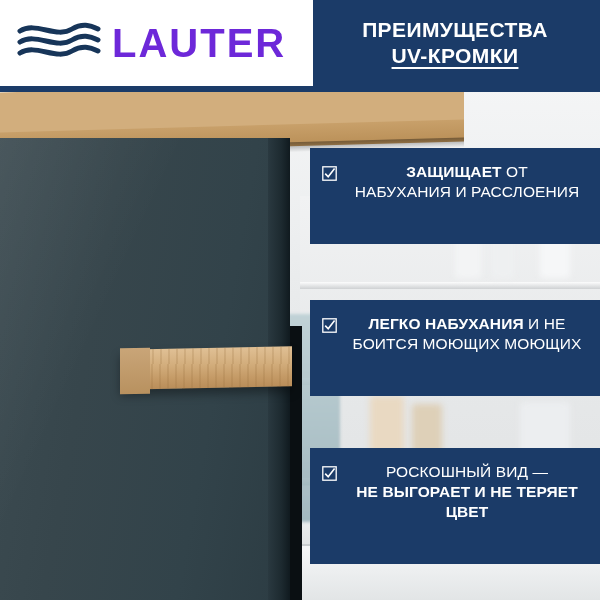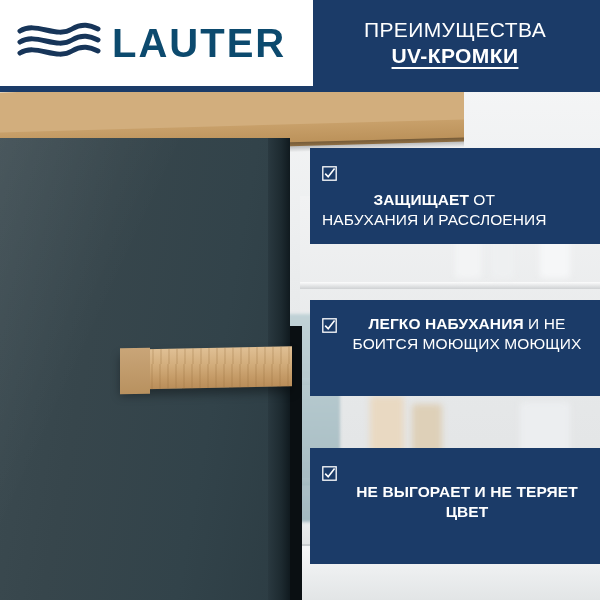--- a/index.html
+++ b/index.html
@@ -157,21 +157,21 @@
     left: 310px;
     width: 290px;
     background: #1b3b68;
     color: #ffffff;
     box-sizing: border-box;
     padding: 14px 12px 16px 12px;
     display: flex;
     gap: 9px;
     align-items: flex-start;
   }
-  .f1 { top: 148px; height: 96px; flex-direction: column; }
+  .f1 { top: 148px; height: 96px; }
   .f2 { top: 300px; height: 96px; }
   .f3 { top: 448px; height: 116px; }
 
   .check-icon {
     flex: 0 0 auto;
     width: 15px; height: 15px;
     margin-top: 4px;
     position: relative;
   }
   .check-icon svg { display: block; }
@@ -199,21 +199,21 @@
   }
   .logo-mark {
     width: 86px; height: 52px;
     margin-right: 10px;
     flex: 0 0 auto;
   }
   .logo-word {
     font-size: 40px;
     font-weight: 700;
     letter-spacing: 2px;
-    color: #0c4a6e;
+    color: #6d28d9;
     font-family: "Liberation Sans", sans-serif;
   }
   .logo-divider {
     position: absolute;
     left: 310px; top: 0;
     width: 3px; height: 86px;
     background: #ffffff;
   }
 
   .header-title {
@@ -222,21 +222,21 @@
     width: 290px; height: 86px;
     color: #ffffff;
     display: flex;
     flex-direction: column;
     align-items: center;
     justify-content: center;
     gap: 2px;
   }
   .header-line1 {
     font-size: 21px;
-    font-weight: 400;
+    font-weight: 700;
     letter-spacing: .4px;
   }
   .header-line2 {
     font-size: 21px;
     font-weight: 700;
     letter-spacing: .4px;
     text-decoration: underline;
     text-underline-offset: 4px;
   }
 </style>
@@ -303,21 +303,21 @@
 БОИТСЯ МОЮЩИХ МОЮЩИХ</span></span>
   </div>
 
   <div class="feature f3">
     <span class="check-icon">
       <svg width="15" height="15" viewBox="0 0 15 15">
         <rect x="0.8" y="0.8" width="13.4" height="13.4" fill="none" stroke="#ffffff" stroke-width="1.3"></rect>
         <polyline points="3.2,7.6 6.2,10.8 12.6,2.4" fill="none" stroke="#ffffff" stroke-width="1.6"></polyline>
       </svg>
     </span>
-    <span class="feature-text"><b>
+    <span class="feature-text"><span>РОСКОШНЫЙ ВИД —</span><b>
 НЕ ВЫГОРАЕТ И НЕ ТЕРЯЕТ
 ЦВЕТ</b></span>
   </div>
 
   <div class="logo-box">
     <span class="logo-mark">
       <svg width="86" height="52" viewBox="0 0 86 52">
         <path d="M4 14 C20 4, 40 22, 56 12 C66 6, 74 8, 82 12" fill="none" stroke="#173559" stroke-width="5" stroke-linecap="round"></path>
         <path d="M4 25 C20 15, 40 33, 56 23 C66 17, 74 19, 82 23" fill="none" stroke="#173559" stroke-width="5" stroke-linecap="round"></path>
         <path d="M4 36 C20 26, 40 44, 56 34 C66 28, 74 30, 82 34" fill="none" stroke="#173559" stroke-width="5" stroke-linecap="round"></path>

